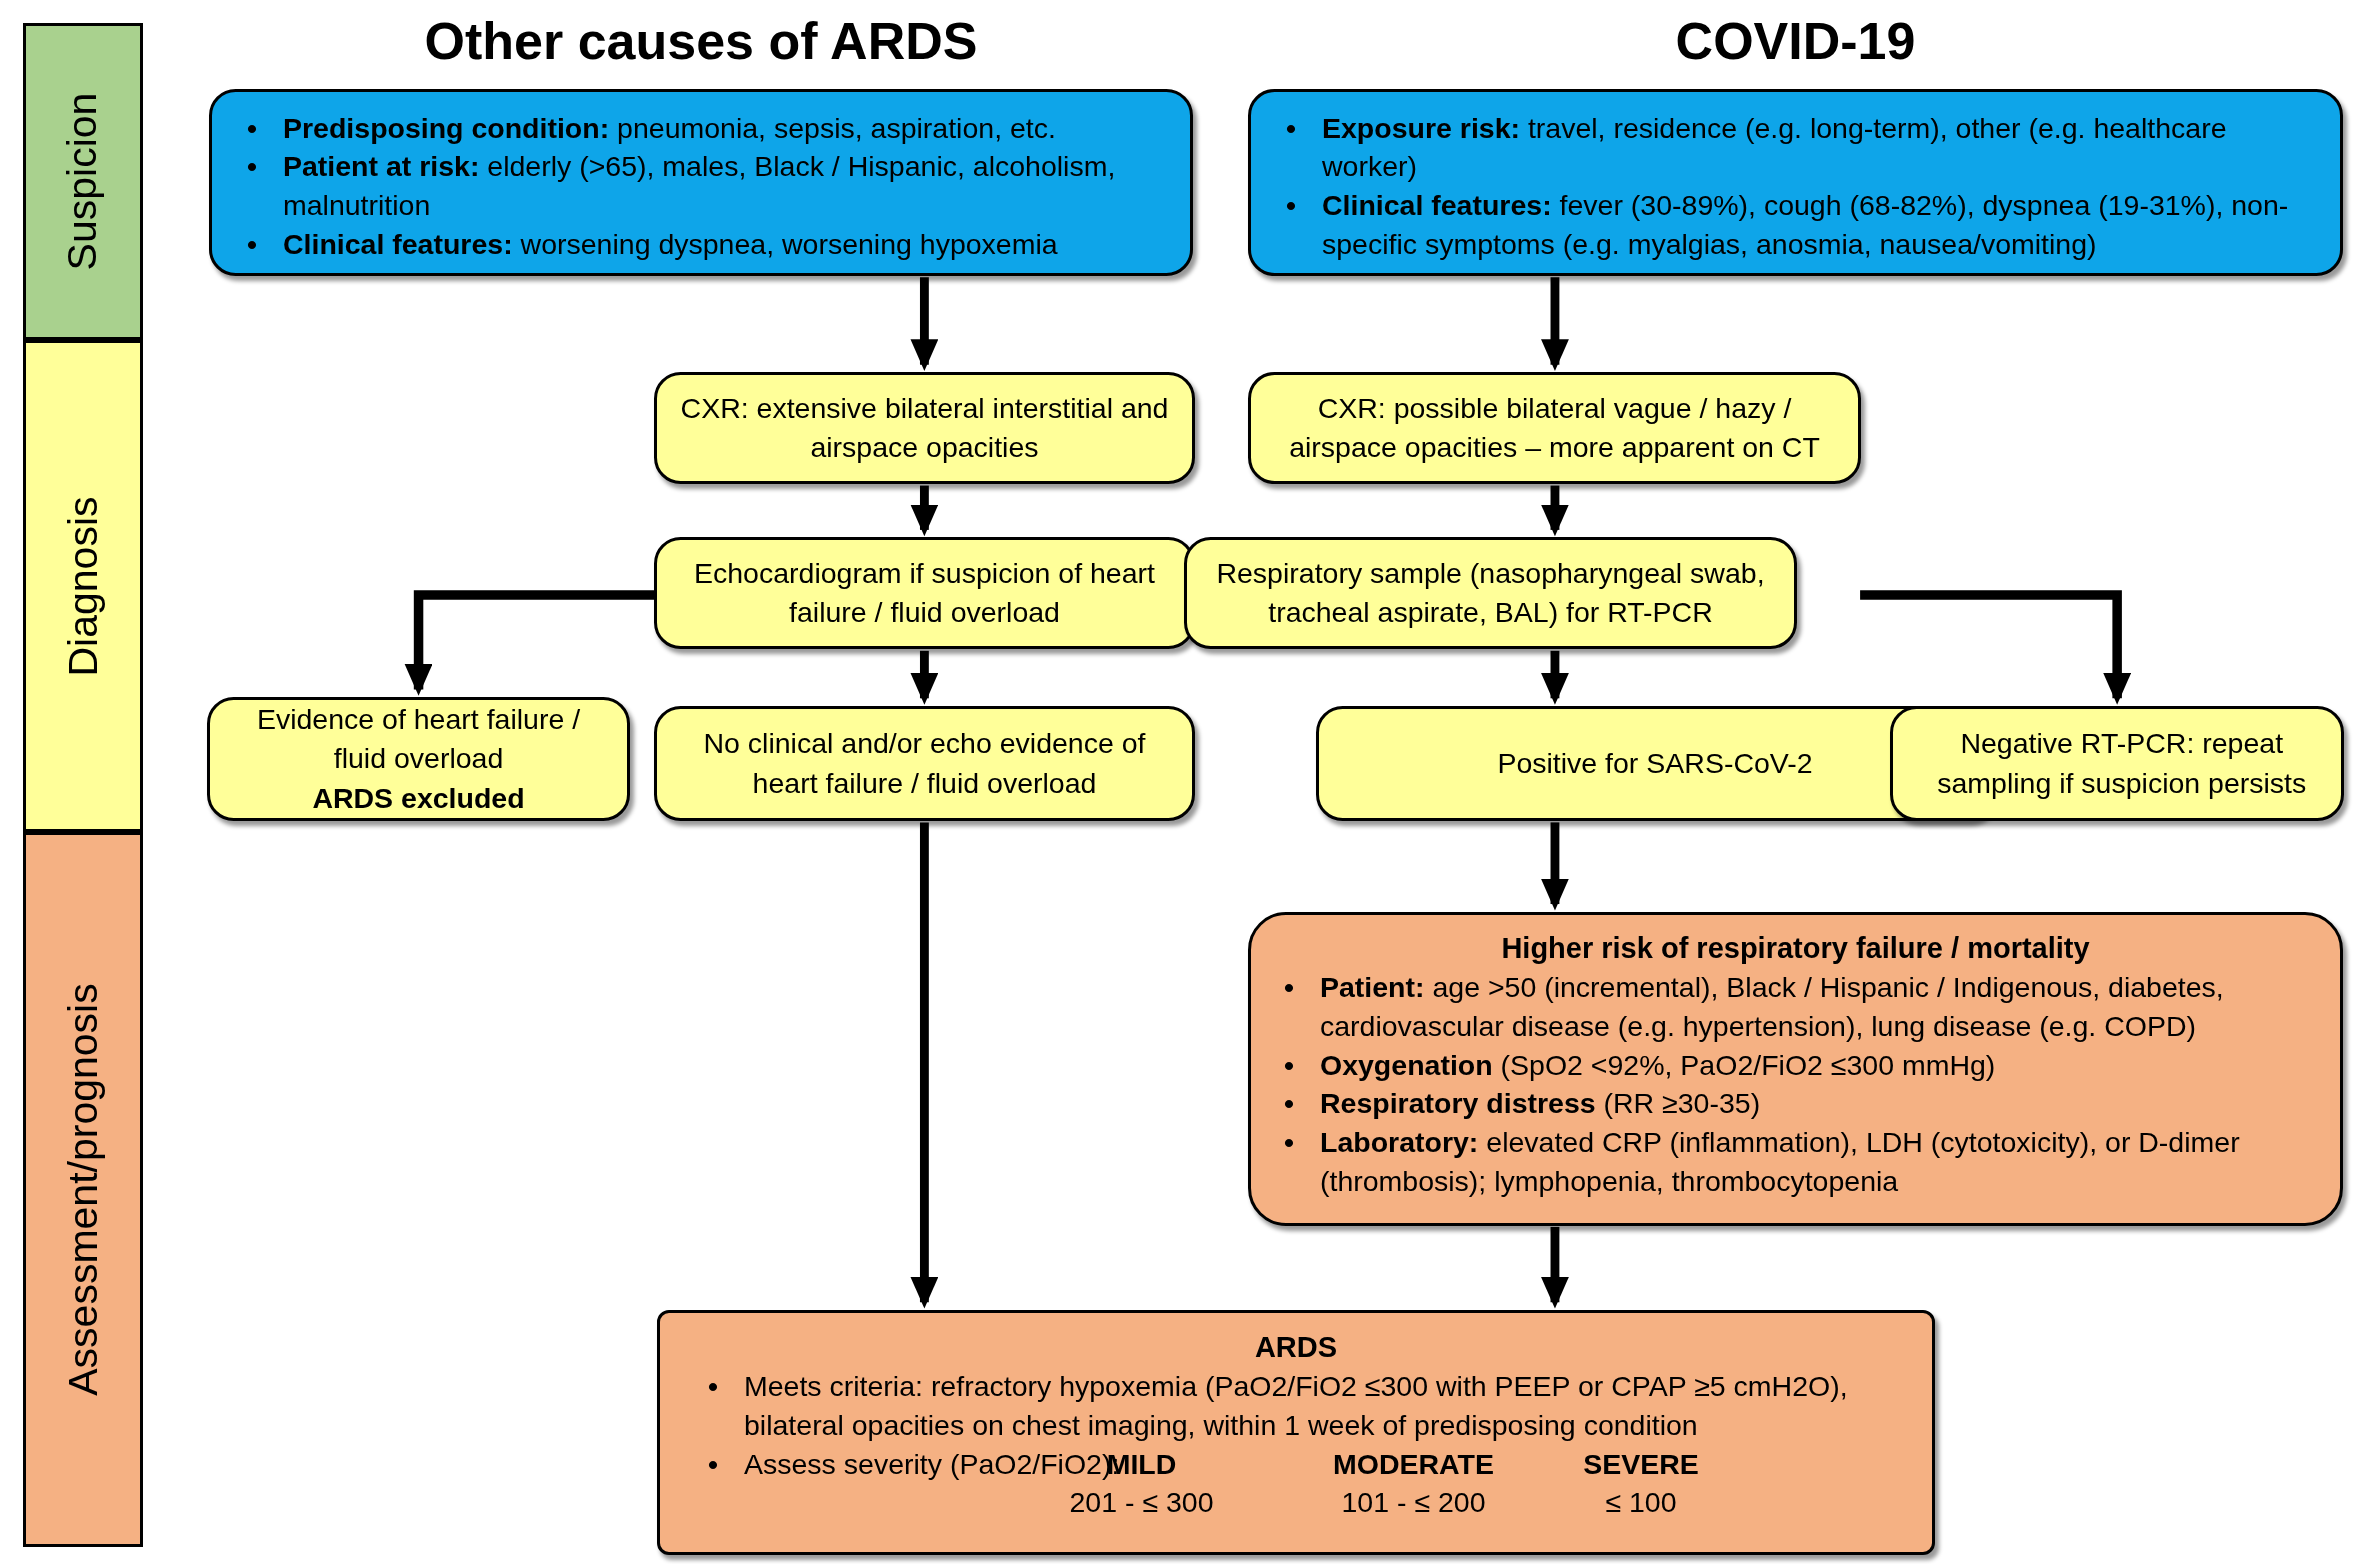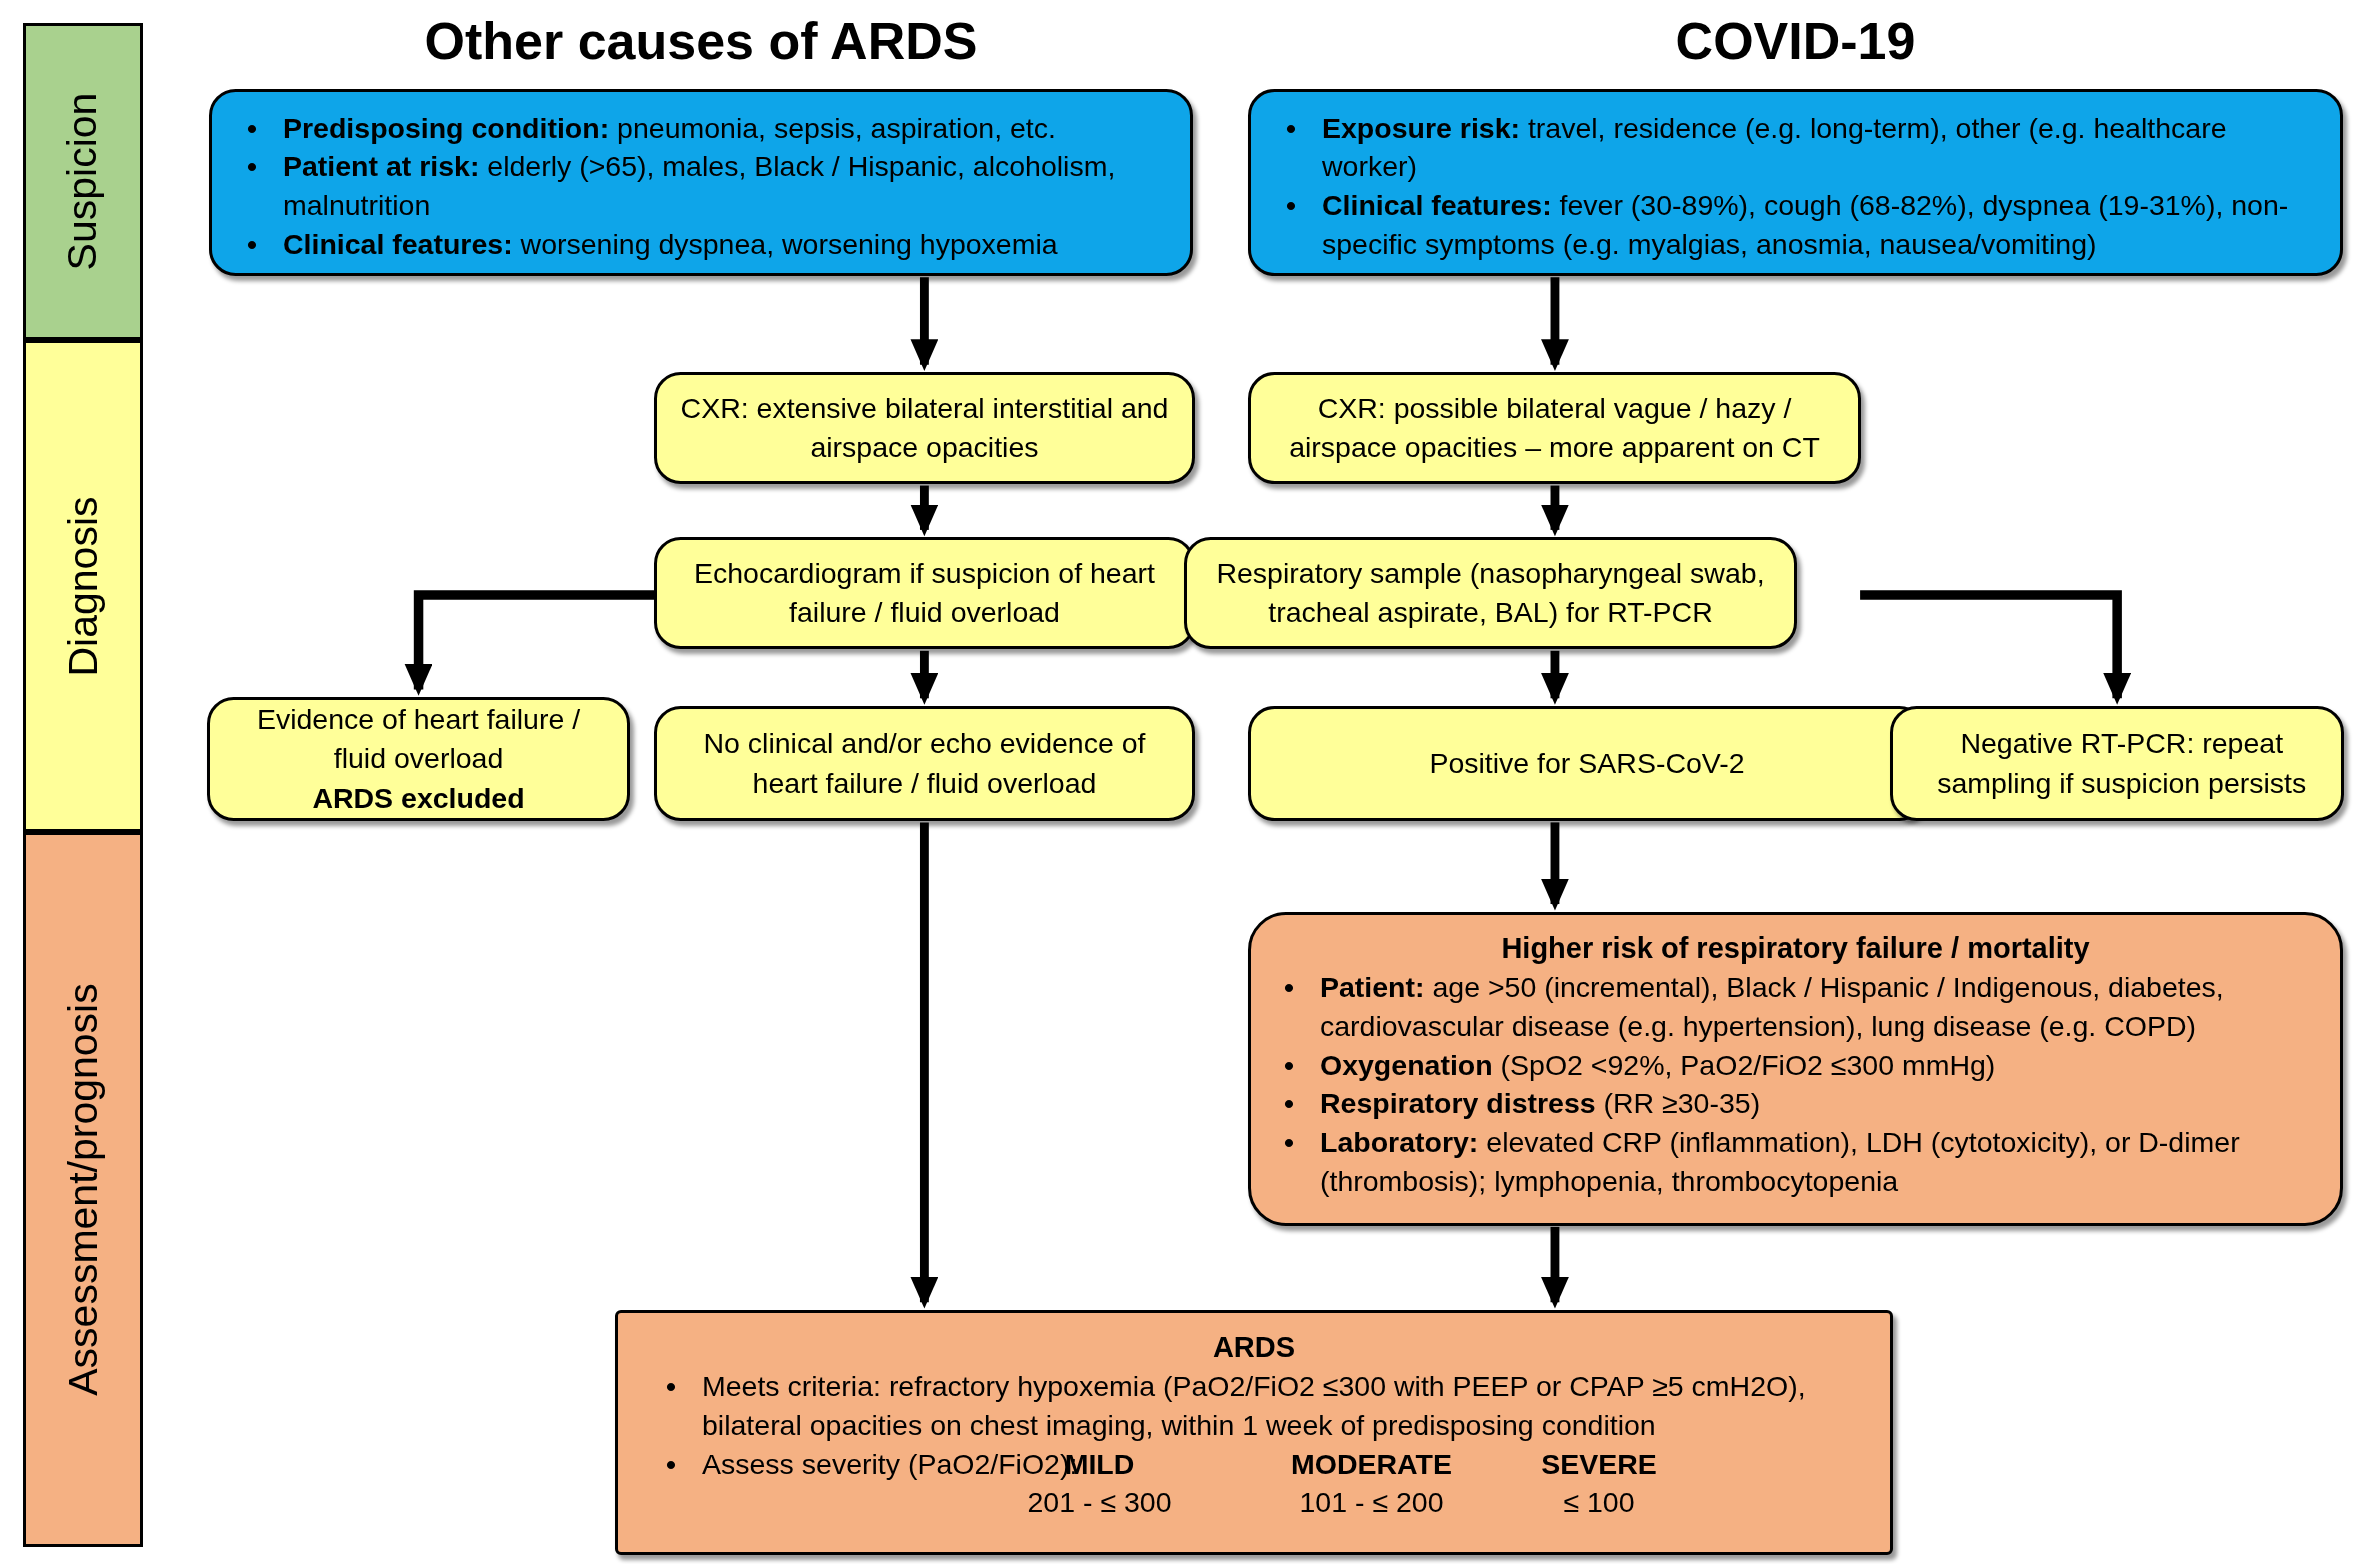--- a/index.html
+++ b/index.html
@@ -138,38 +138,38 @@
     <span>Respiratory sample (nasopharyngeal swab, tracheal aspirate, BAL) for RT-PCR</span>
   </div>
 
   <div class="box yellow center-txt" style="left:207px;top:697px;width:423px;height:124px;flex-direction:column;">
     <span>Evidence of heart failure / fluid overload</span>
     <span class="bold-line">ARDS excluded</span>
   </div>
   <div class="box yellow center-txt" style="left:654px;top:706px;width:541px;height:115px;">
     <span>No clinical and/or echo evidence of heart failure / fluid overload</span>
   </div>
-  <div class="box yellow center-txt" style="left:1248px;top:706px;width:678px;height:115px;">
+  <div class="box yellow center-txt" style="left:1316px;top:706px;width:678px;height:115px;">
     <span>Positive for SARS-CoV-2</span>
   </div>
   <div class="box yellow center-txt" style="left:1890px;top:706px;width:454px;height:115px;padding-left:31px;">
     <span>Negative RT-PCR:  repeat sampling if suspicion persists</span>
   </div>
 
   <div class="box orange" style="left:1248px;top:912px;width:1095px;height:314px;border-radius:38px;">
     <div class="box-title" style="padding-top:14px;">Higher risk of respiratory failure / mortality</div>
     <ul class="bullets" style="padding:0 23px 6.3px 23px;">
         <li><b>Patient:</b>  age &gt;50 (incremental), Black / Hispanic / Indigenous, diabetes, cardiovascular disease (e.g. hypertension), lung disease (e.g. COPD)</li>
         <li><b>Oxygenation</b> (SpO2 &lt;92%, PaO2/FiO2 ≤300 mmHg)</li>
         <li><b>Respiratory distress</b> (RR ≥30-35)</li>
         <li><b>Laboratory:</b>  elevated CRP (inflammation), LDH (cytotoxicity), or D-dimer (thrombosis); lymphopenia, thrombocytopenia</li>
       </ul>
   </div>
 
-  <div class="box orange" style="left:615px;top:1310px;width:1278px;height:245px;border-radius:6px;">
+  <div class="box orange" style="left:657px;top:1310px;width:1278px;height:245px;border-radius:12px;">
     <div class="box-title" style="padding-top:15px;">ARDS</div>
     <ul class="bullets" style="padding:0 38px 6.3px 38px;">
       <li>
         <span>Meets criteria:  refractory hypoxemia (PaO2/FiO2 ≤300 with PEEP or CPAP ≥5 cmH2O), bilateral opacities on chest imaging, within 1 week of predisposing condition</span>
       </li>
       <li class="severity">
         <span>Assess severity (PaO2/FiO2):</span>
         <div class="sev-col" style="left:355px;width:177px;">
           <div class="sev-label">MILD</div>
           <div>201 - ≤ 300</div>

